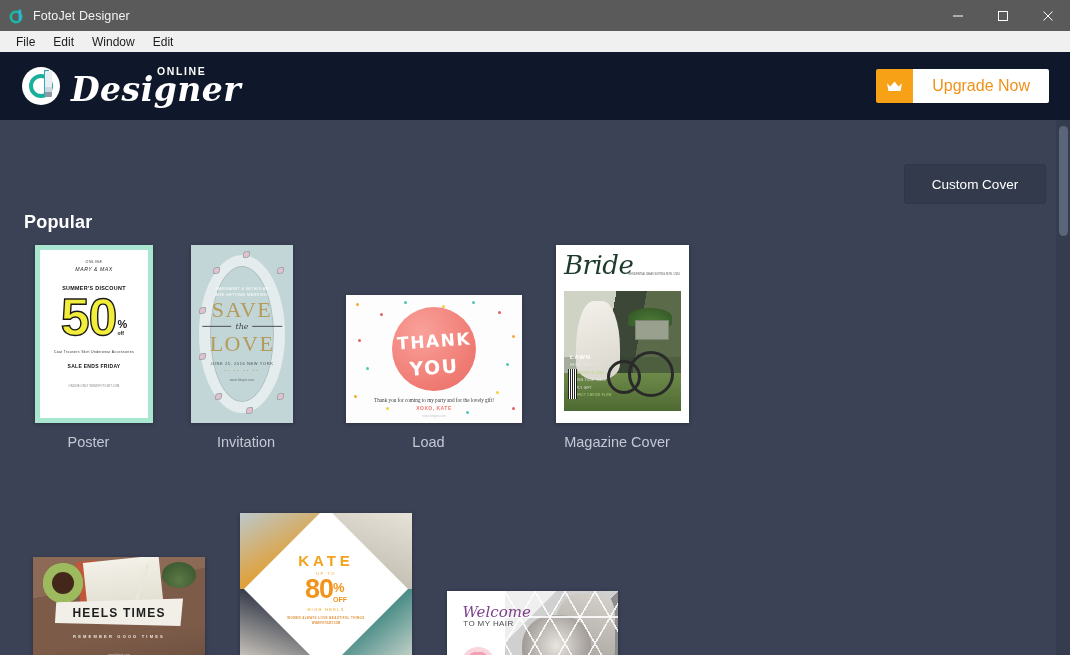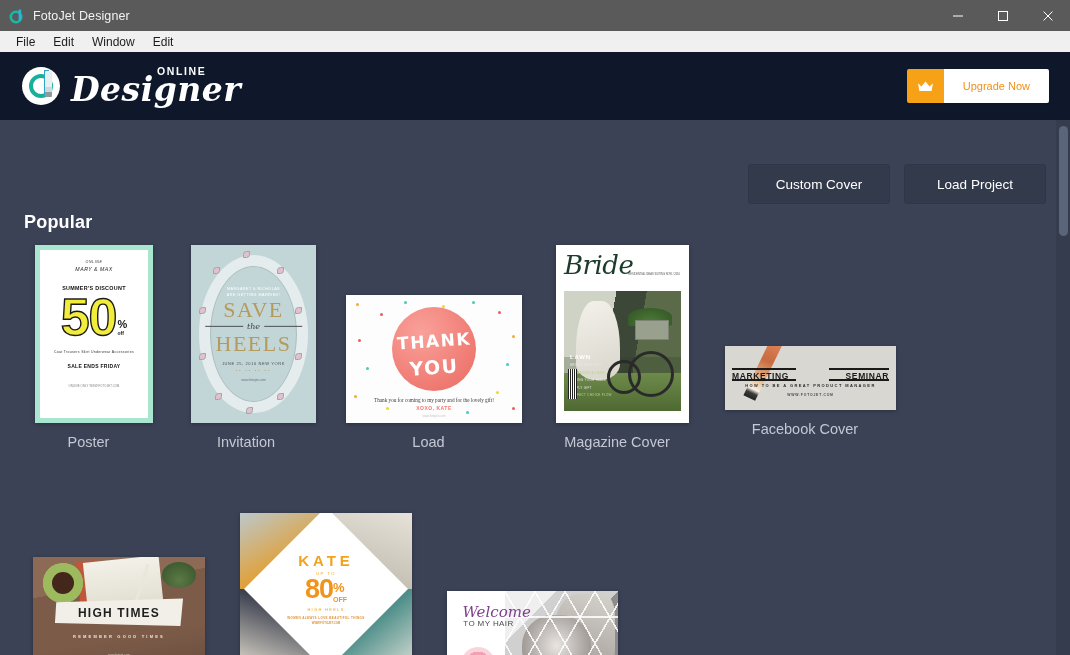--- a/index.html
+++ b/index.html
@@ -77,21 +77,21 @@
   .upgrade-btn {
     position: absolute; right: 21px; top: 17px; height: 34px;
     display: flex; align-items: stretch; border-radius: 2px; overflow: hidden;
     box-shadow: 0 1px 2px rgba(0,0,0,.12);
   }
   .upgrade-icon {
     width: 37px; background: #f7a117; display: flex;
     align-items: center; justify-content: center; color: #fff; font-size: 15px;
   }
   .upgrade-label {
-    background: #fff; color: #f0911a; font-size: 11px;
+    background: #fff; color: #f0911a; font-size: 16px;
     display: flex; align-items: center; padding: 0 19px;
   }
 
   
   .content {
     flex: 1; position: relative; overflow: hidden; background: #3b4256;
   }
   .topbuttons {
     position: absolute; right: 24px; top: 44px; display: flex; gap: 14px;
   }
@@ -447,21 +447,20 @@
         </svg>
       </div>
       <div class="upgrade-label">Upgrade Now</div>
     </div>
   </div>
 
   <div class="content">
 
     <div class="topbuttons">
       <div class="dark-btn">Custom Cover</div>
-      <div class="dark-btn">Load Project</div>
     </div>
 
     <div class="section-title">Popular</div>
 
     <div class="grid">
 
       <div class="cell" style="left:24px; top:125px; width:118px;">
         <div class="thumb t-poster" style="width:118px; height:178px;">
           <div class="inner">
             <div class="p-online">ONLINE</div>
@@ -476,42 +475,42 @@
             </div>
             <div class="p-cats">Coat   Trousers   Skirt   Underwear   Accessories</div>
             <div class="p-ends">SALE ENDS FRIDAY</div>
             <div class="p-url">ONLINE ONLY WWW.FOTOJET.COM</div>
           </div>
         </div>
         <div class="cell-label">Poster</div>
       </div>
 
       <div class="cell" style="left:180px; top:125px; width:121px;">
-        <div class="thumb t-invite" style="width:125px; height:178px;">
+        <div class="thumb t-invite" style="width:102px; height:178px;">
           <div class="inv-wreath"></div>
           <div class="inv-leaf" style="left:52px;  top:6px;"></div>
           <div class="inv-leaf" style="left:22px;  top:22px;"></div>
           <div class="inv-leaf" style="left:86px;  top:22px;"></div>
           <div class="inv-leaf" style="left:8px;   top:62px;"></div>
           <div class="inv-leaf" style="left:104px; top:62px;"></div>
           <div class="inv-leaf" style="left:8px;   top:108px;"></div>
           <div class="inv-leaf" style="left:104px; top:108px;"></div>
           <div class="inv-leaf" style="left:24px;  top:148px;"></div>
           <div class="inv-leaf" style="left:86px;  top:148px;"></div>
           <div class="inv-leaf" style="left:55px;  top:162px;"></div>
           <div class="inv-center">
             <div class="inv-head">MARGARET &amp; NICHOLAS</div>
             <div class="inv-head">ARE GETTING MARRIED!</div>
             <div class="inv-save">SAVE</div>
             <div class="inv-the-row">
               <div class="inv-rule"></div>
               <div class="inv-the">the</div>
               <div class="inv-rule"></div>
             </div>
-            <div class="inv-date">HEELS</div>
+            <div class="inv-date">LOVE</div>
             <div class="inv-when">JUNE 25, 2016  NEW YORK</div>
             <div class="inv-dots">••  ••  ••  ••</div>
             <div class="inv-url">www.fotojet.com</div>
           </div>
         </div>
         <div class="cell-label">Invitation</div>
       </div>
 
       <div class="cell" style="left:335px; top:175px; width:176px;">
         <div class="thumb t-card" style="width:176px; height:128px;">
@@ -559,44 +558,30 @@
               <div class="mag-line">ADDING YOUR TABLE</div>
               <div class="mag-line">SIMPLY GIFT</div>
               <div class="mag-line g">PERFECT CHOICE FLOW</div>
             </div>
             <div class="mag-barcode"></div>
           </div>
         </div>
         <div class="cell-label">Magazine Cover</div>
       </div>
 
-      <div class="cell" style="left:714px; top:226px; width:171px;">
-        <div class="thumb t-fb" style="width:171px; height:64px;">
-          <div class="fb-pencil"></div>
-          <div class="fb-rule-l"></div>
-            <div class="fb-rule-l2"></div>
-          <div class="fb-rule-r"></div>
-            <div class="fb-rule-r2"></div>
-          <div class="fb-mark">MARKETING</div>
-          <div class="fb-sem">SEMINAR</div>
-          <div class="fb-sub">HOW TO BE A GREAT PRODUCT MANAGER</div>
-          <div class="fb-url">WWW.FOTOJET.COM</div>
-        </div>
-        <div class="cell-label">Facebook Cover</div>
-      </div>
 
       <div class="cell" style="left:22px; top:437px; width:172px;">
         <div class="thumb t-good" style="width:172px; height:107px;">
           <div class="gt-book2"></div>
           <div class="gt-book"></div>
           <div class="gt-cup"></div>
           <div class="gt-pen"></div>
           <div class="gt-plant"></div>
           <div class="gt-brush">
-            <div class="gt-text">HIGH TIMES</div>
+            <div class="gt-text">HEELS TIMES</div>
           </div>
           <div class="gt-sub">REMEMBER GOOD TIMES</div>
           <div class="gt-url">www.fotojet.com</div>
         </div>
         <div class="cell-label"></div>
       </div>
 
       <div class="cell" style="left:229px; top:393px; width:172px;">
         <div class="thumb t-sale" style="width:172px; height:151px;">
           <div class="sale-q" style="left:0;    top:0;   width:86px; height:76px; background:linear-gradient(150deg,#bcc8cc,#e0a13a 60%,#8a6a3a);"></div>

